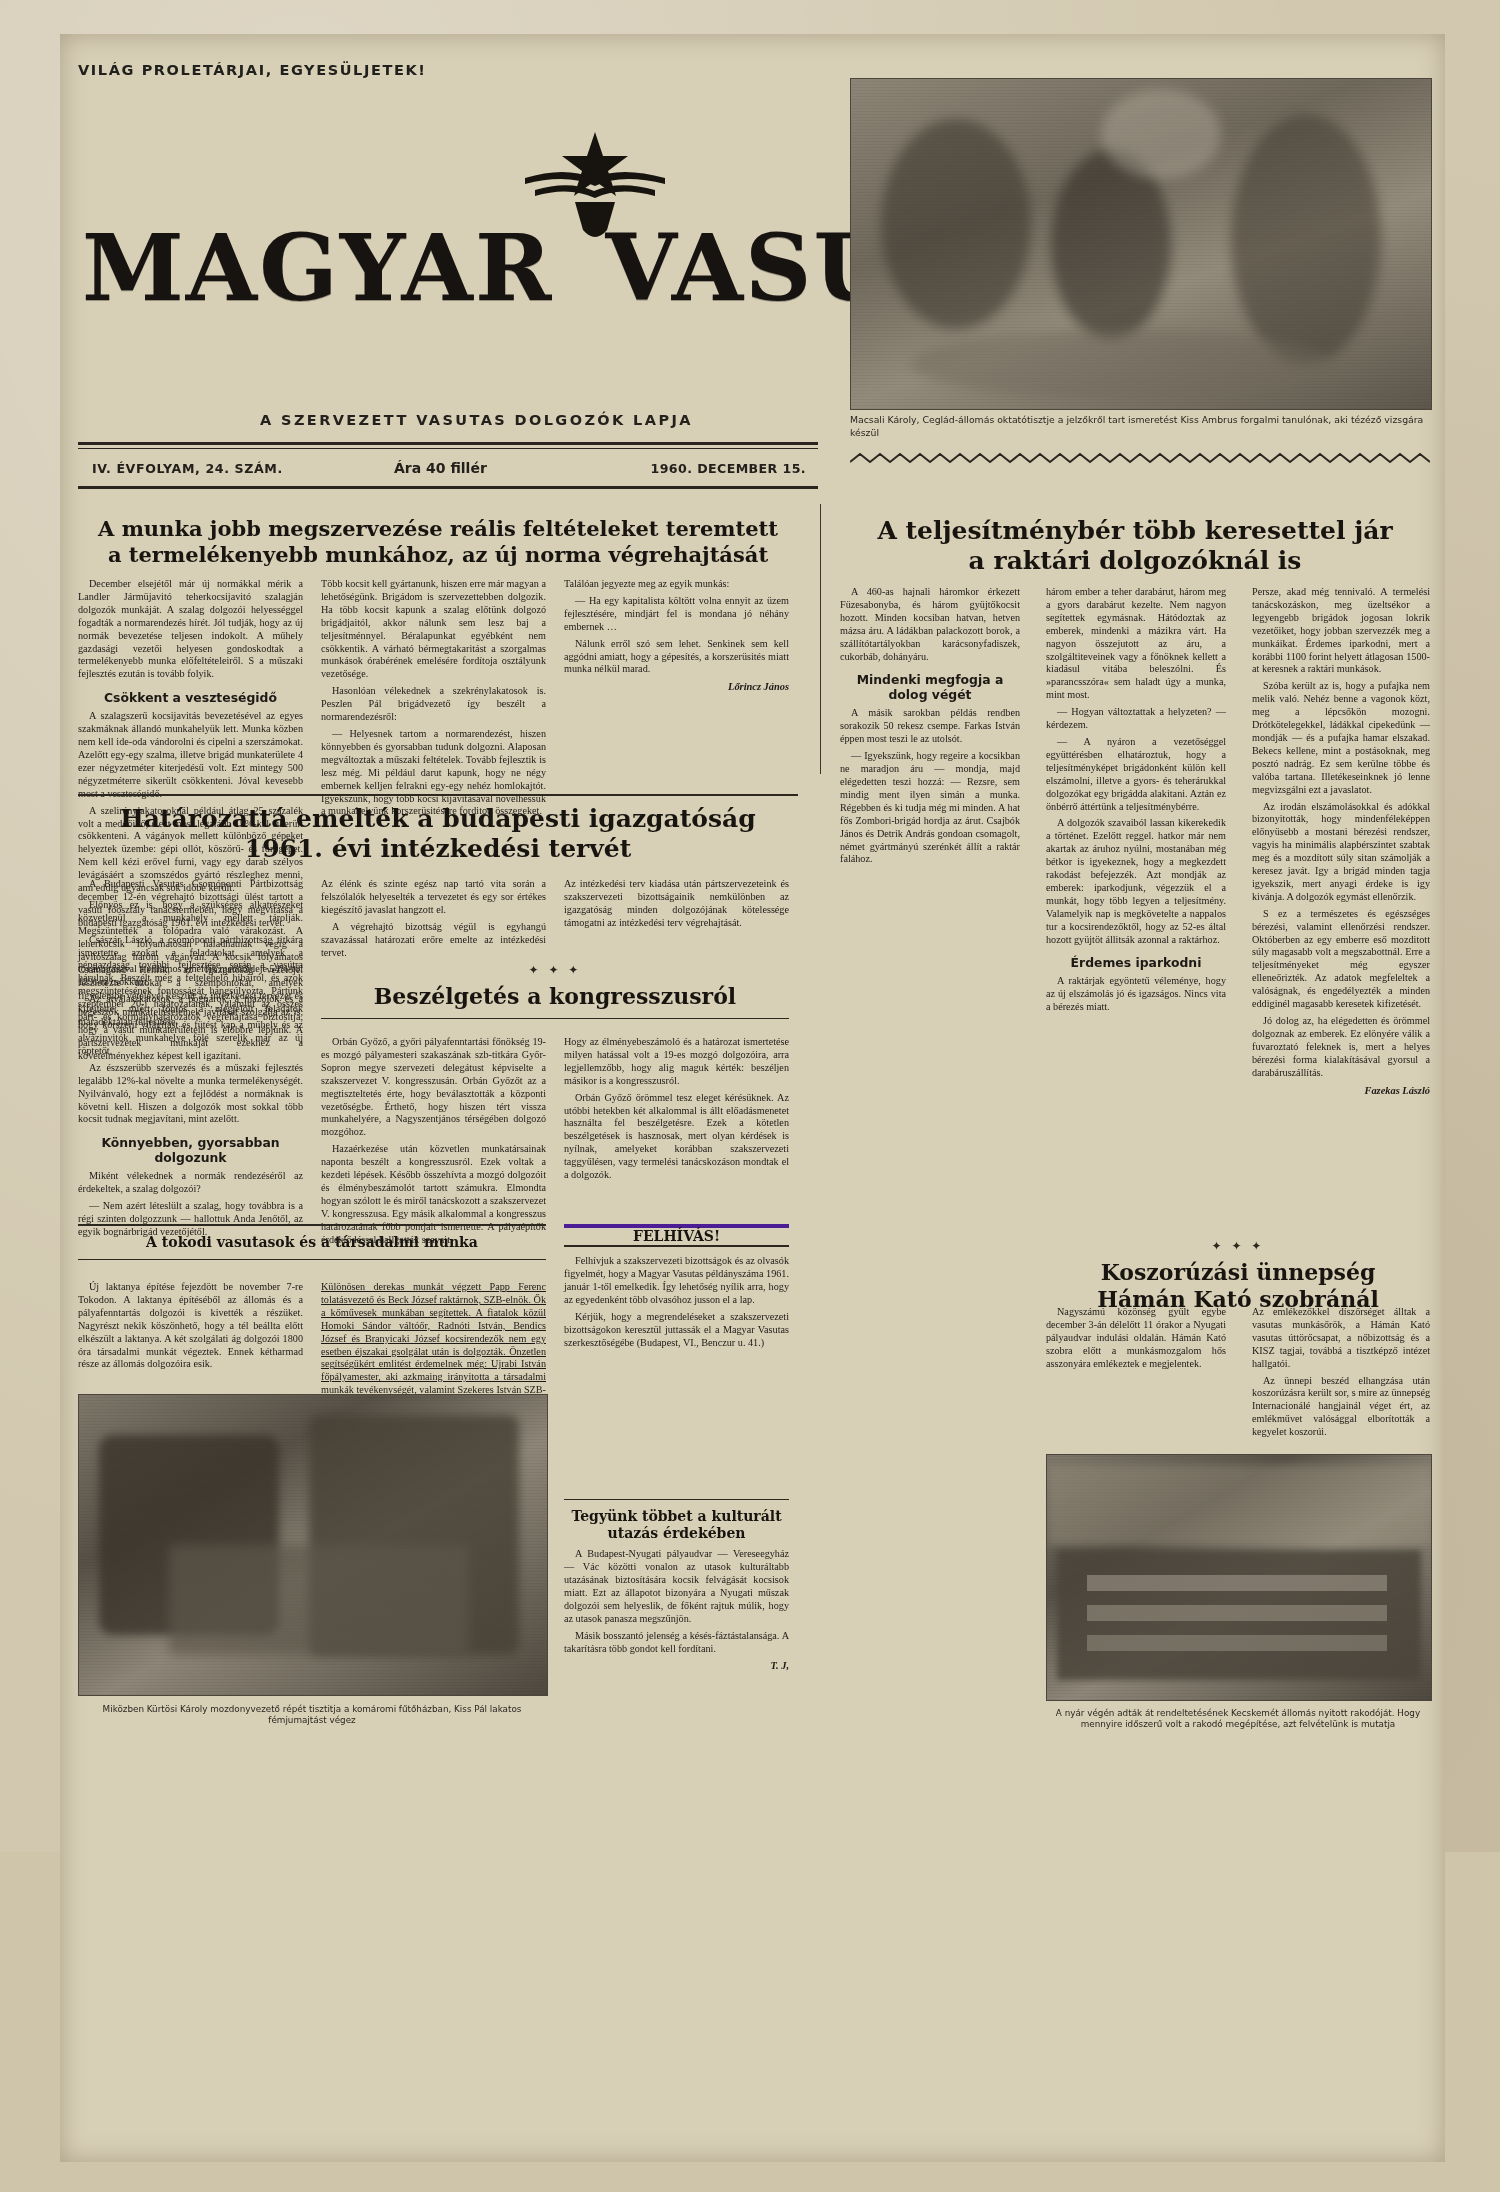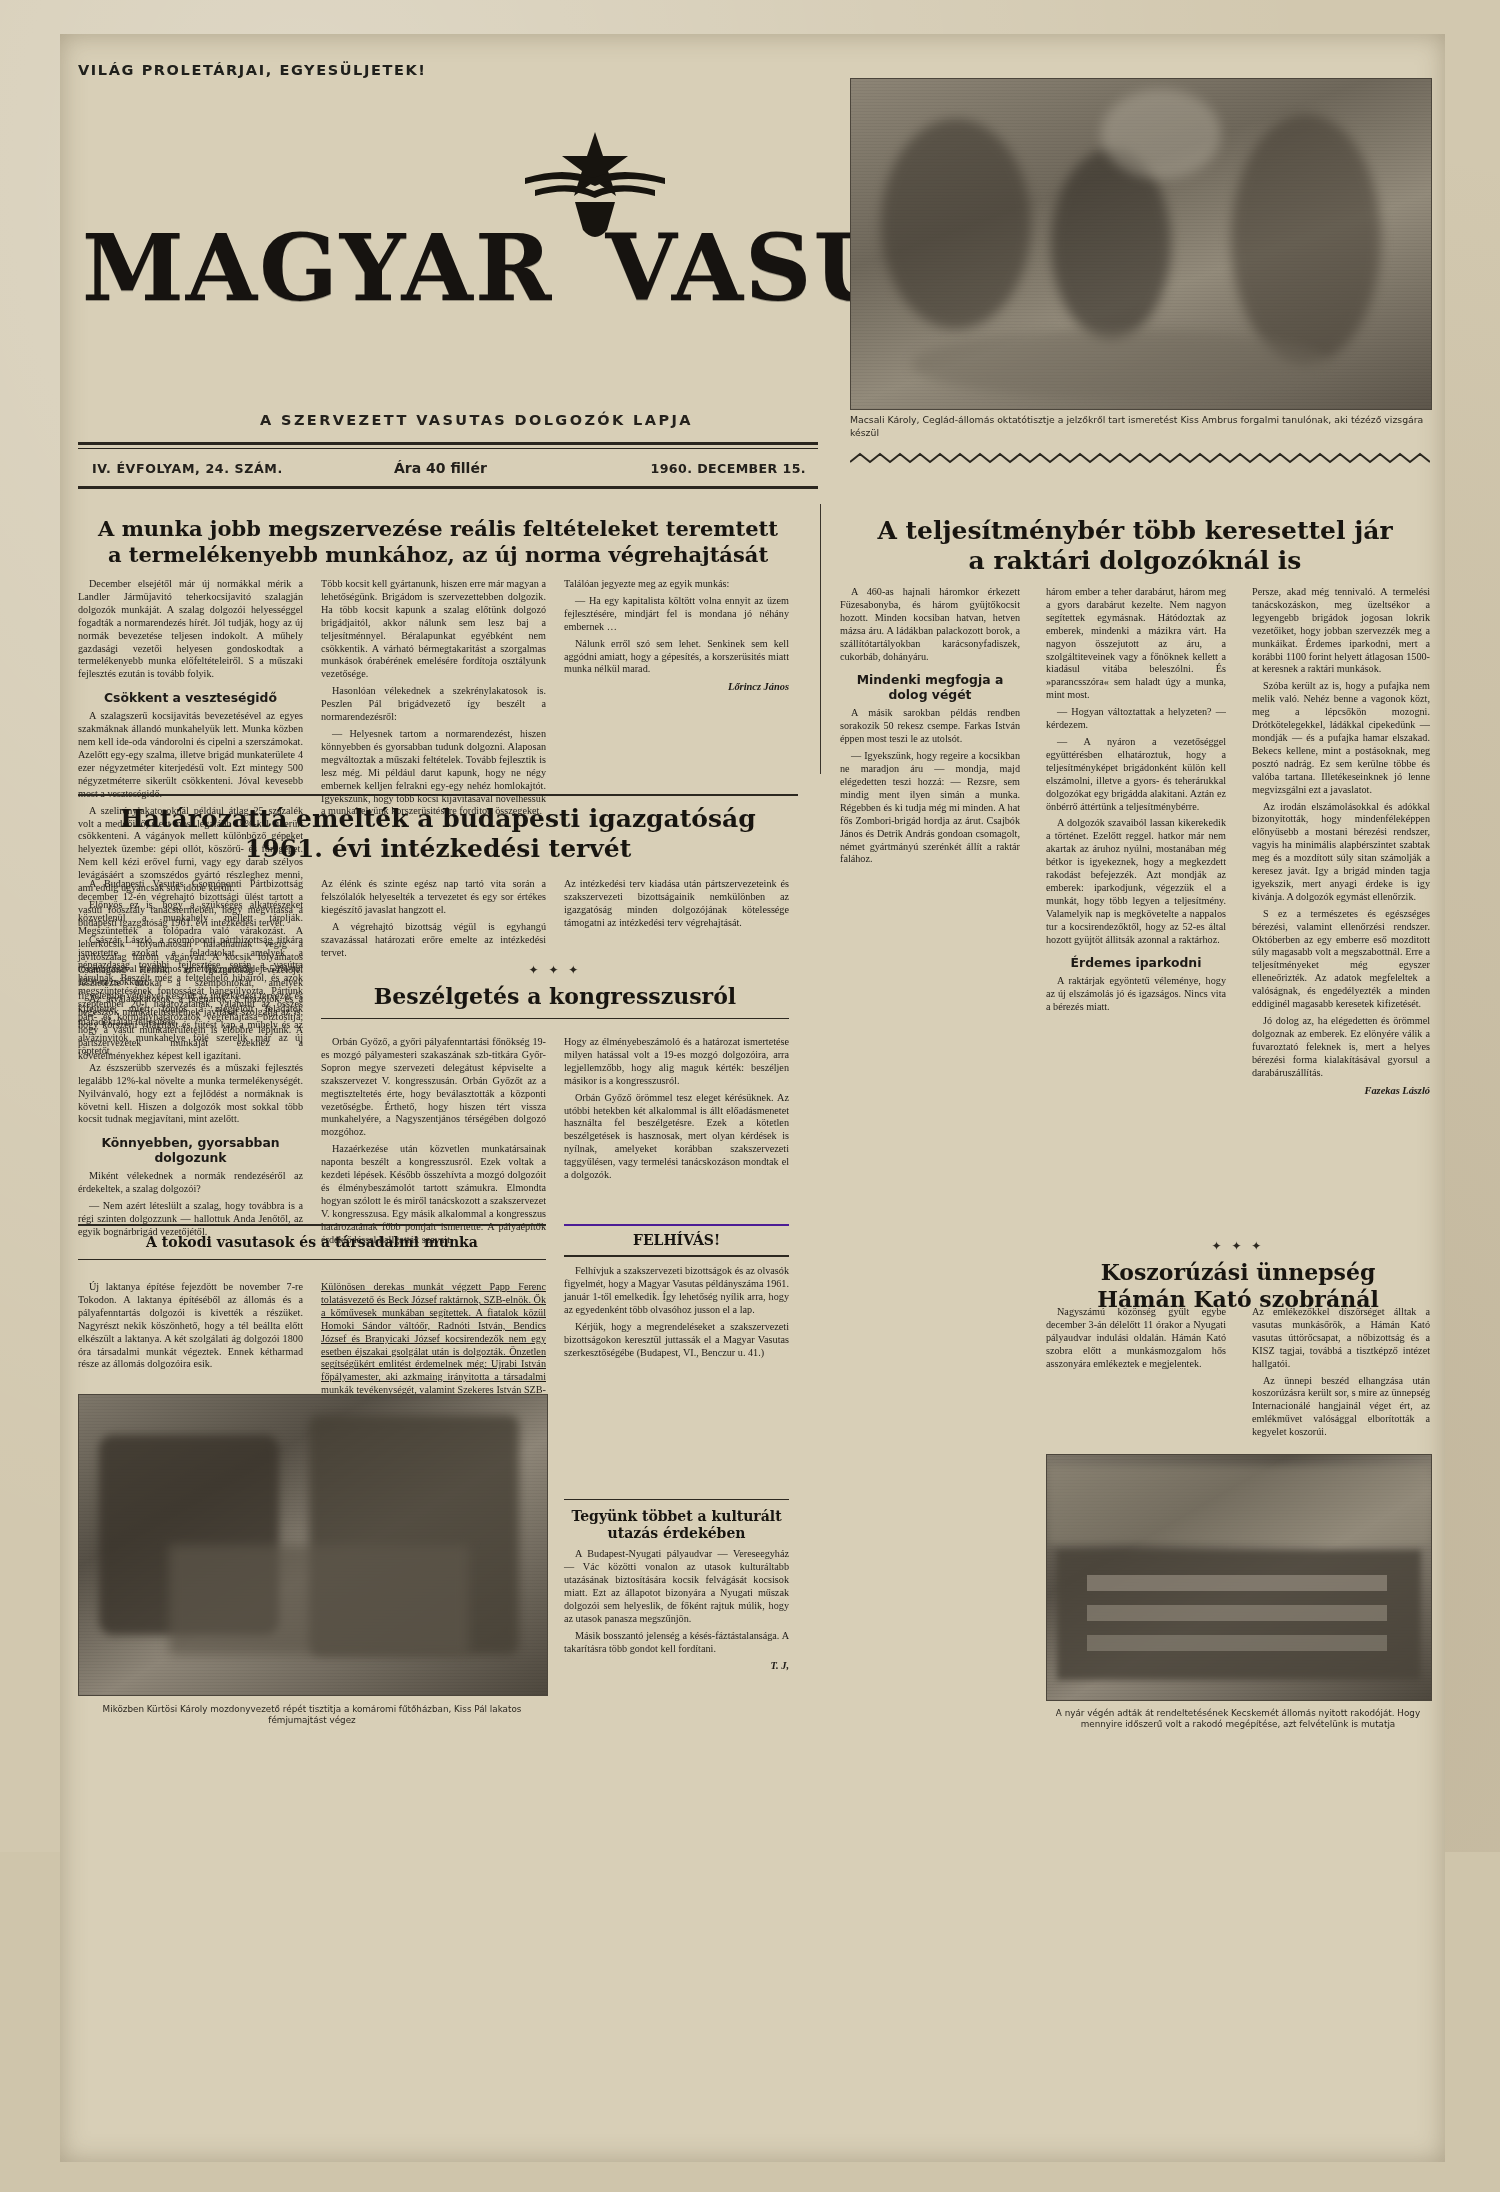--- a/index.html
+++ b/index.html
@@ -87,21 +87,21 @@
     font-size:10.2px;line-height:1.265;text-align:justify;
     hyphens:auto;-webkit-hyphens:auto;
     text-indent:11px;
   }
   p.noind{text-indent:0;}
   p.sig{text-align:right;font-style:italic;font-weight:bold;text-indent:0;font-size:10.4px;margin-top:4px;}
   .vrule{position:absolute;width:1px;background:#3a342b;}
   .hrule{height:2px;background:#2c2820;margin:8px 0 8px;}
   .hrule.thin{height:1px;}
   .orn{height:14px;margin:7px 0 6px;text-align:center;font-size:12px;color:#2c2820;letter-spacing:3px;font-family:"DejaVu Sans",sans-serif;}
-  .boxrule{border-top:2px solid #4c1d95;border-bottom:2px solid #2c2820;padding:6px 0;margin:8px 0;}
+  .boxrule{border-top:4px solid #4c1d95;border-bottom:2px solid #2c2820;padding:0 0;margin:8px 0;}
   .photo{
     background:linear-gradient(150deg,#7e776a 0%,#565046 30%,#8e8678 55%,#4e483e 100%);
     border:1px solid #4b453b;position:relative;overflow:hidden;
   }
   .cap{font-family:"DejaVu Sans", sans-serif;font-size:8.8px;line-height:1.3;text-align:center;margin-top:4px;color:#2a261f;}
   .grain{position:absolute;inset:0;opacity:.25;
     background-image:repeating-linear-gradient(0deg, rgba(0,0,0,.18) 0 1px, rgba(255,255,255,0) 1px 3px);}
 </style>
 </head>
 <body>

